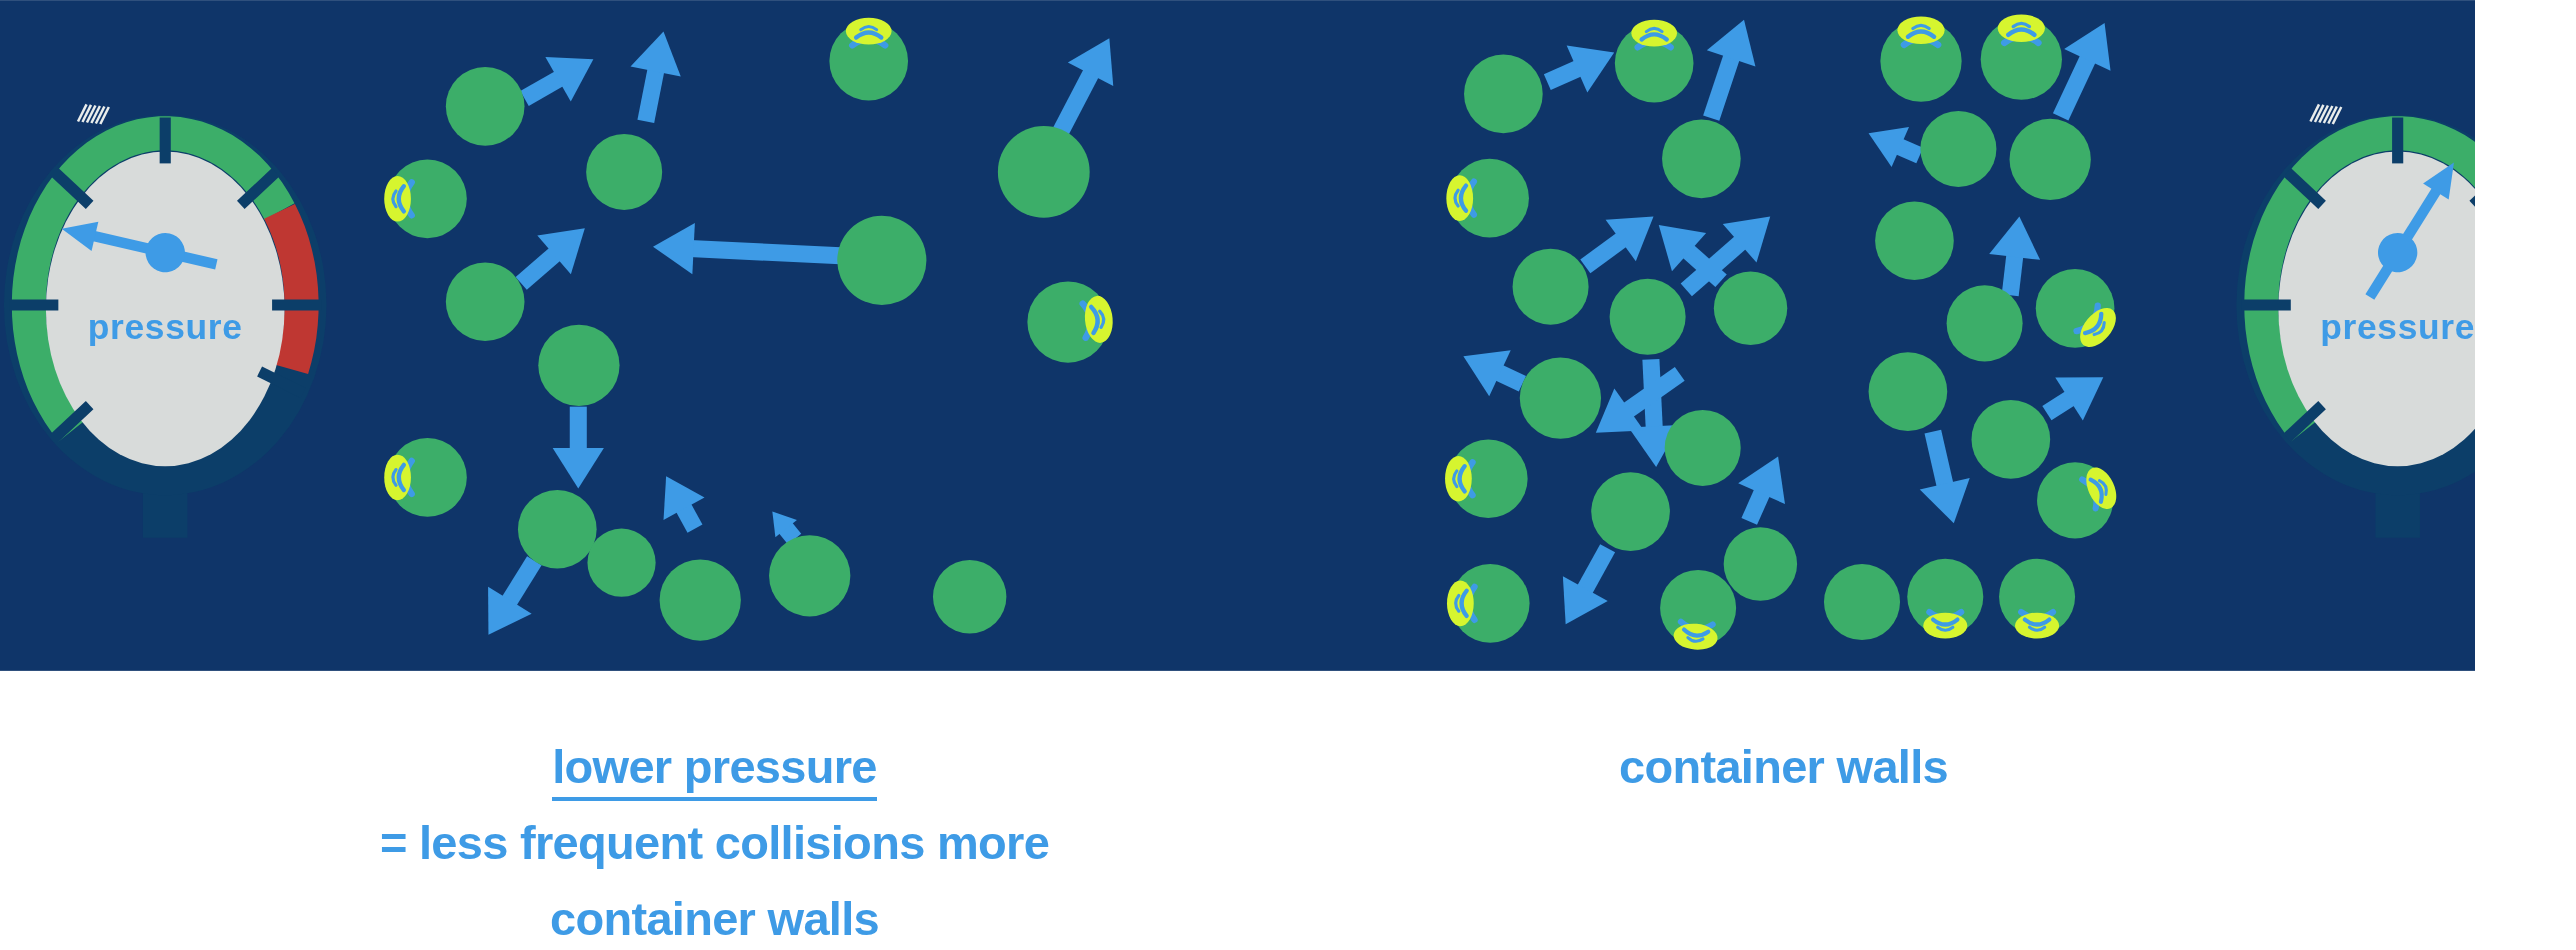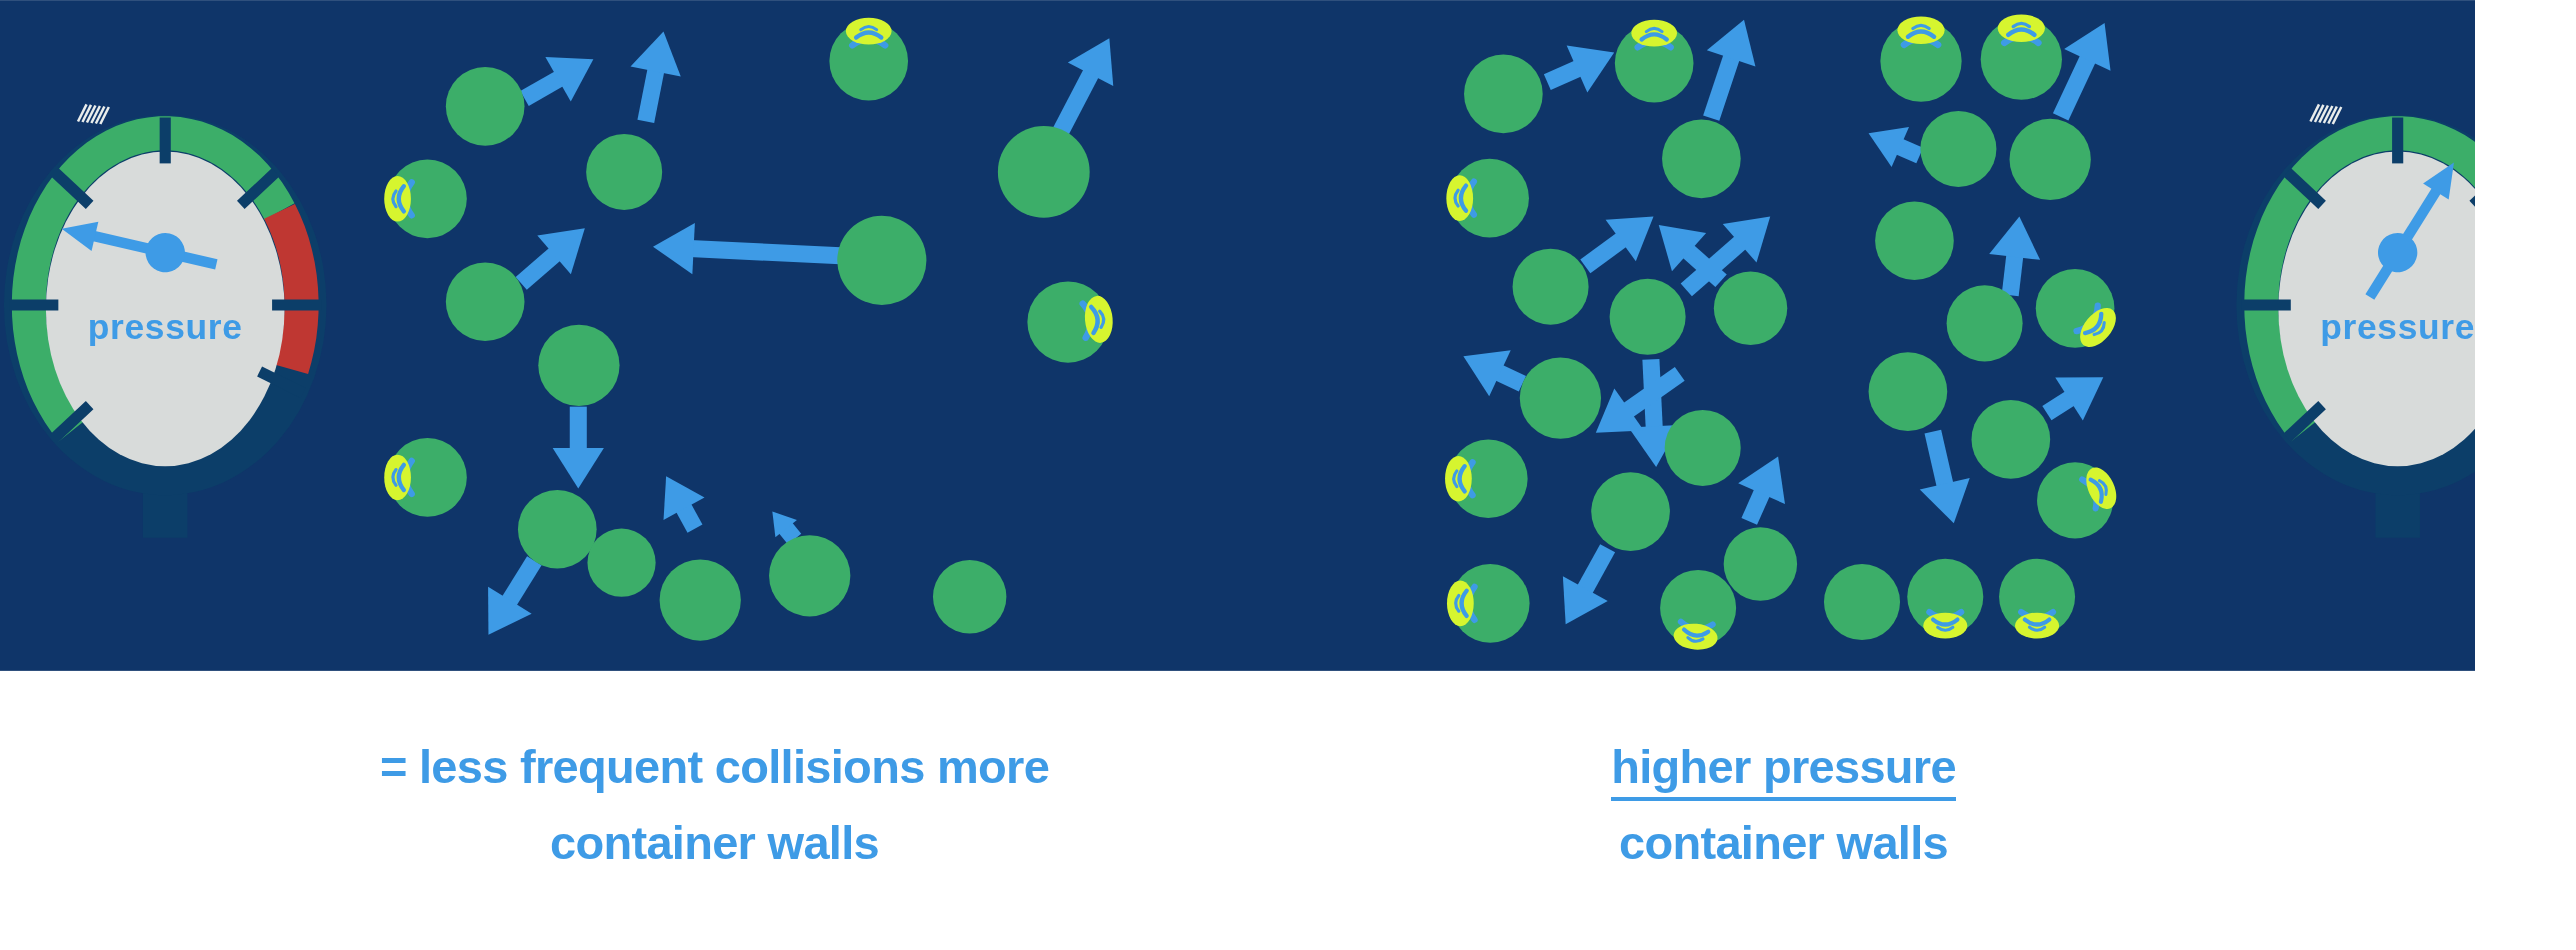--- a/index.html
+++ b/index.html
@@ -403,22 +403,22 @@
           <line x1="0.7999999999999998" y1="13.8" x2="13.8" y2="-12.2" stroke="#e9edec" stroke-width="3.8"></line>
           <line x1="7.6" y1="14.6" x2="20.6" y2="-11.4" stroke="#e9edec" stroke-width="3.8"></line>
           <line x1="14.399999999999999" y1="15.4" x2="27.4" y2="-10.6" stroke="#e9edec" stroke-width="3.8"></line>
           <line x1="21.2" y1="16.2" x2="34.2" y2="-9.8" stroke="#e9edec" stroke-width="3.8"></line>
           <line x1="28" y1="17" x2="41" y2="-9" stroke="#e9edec" stroke-width="3.8"></line>
         </g>
       </g>
     </svg>
 
   <div class="caption caption-left">
+    <div class="cap-title"><span>lower pressure</span></div>
     <div>= less frequent collisions more</div>
     <div>container walls</div>
   </div>
 
   <div class="caption caption-right">
-    <div class="cap-title"><span>higher pressure</span></div>
     <div>container walls</div>
   </div>
 </div>
 
 
 </body></html>

